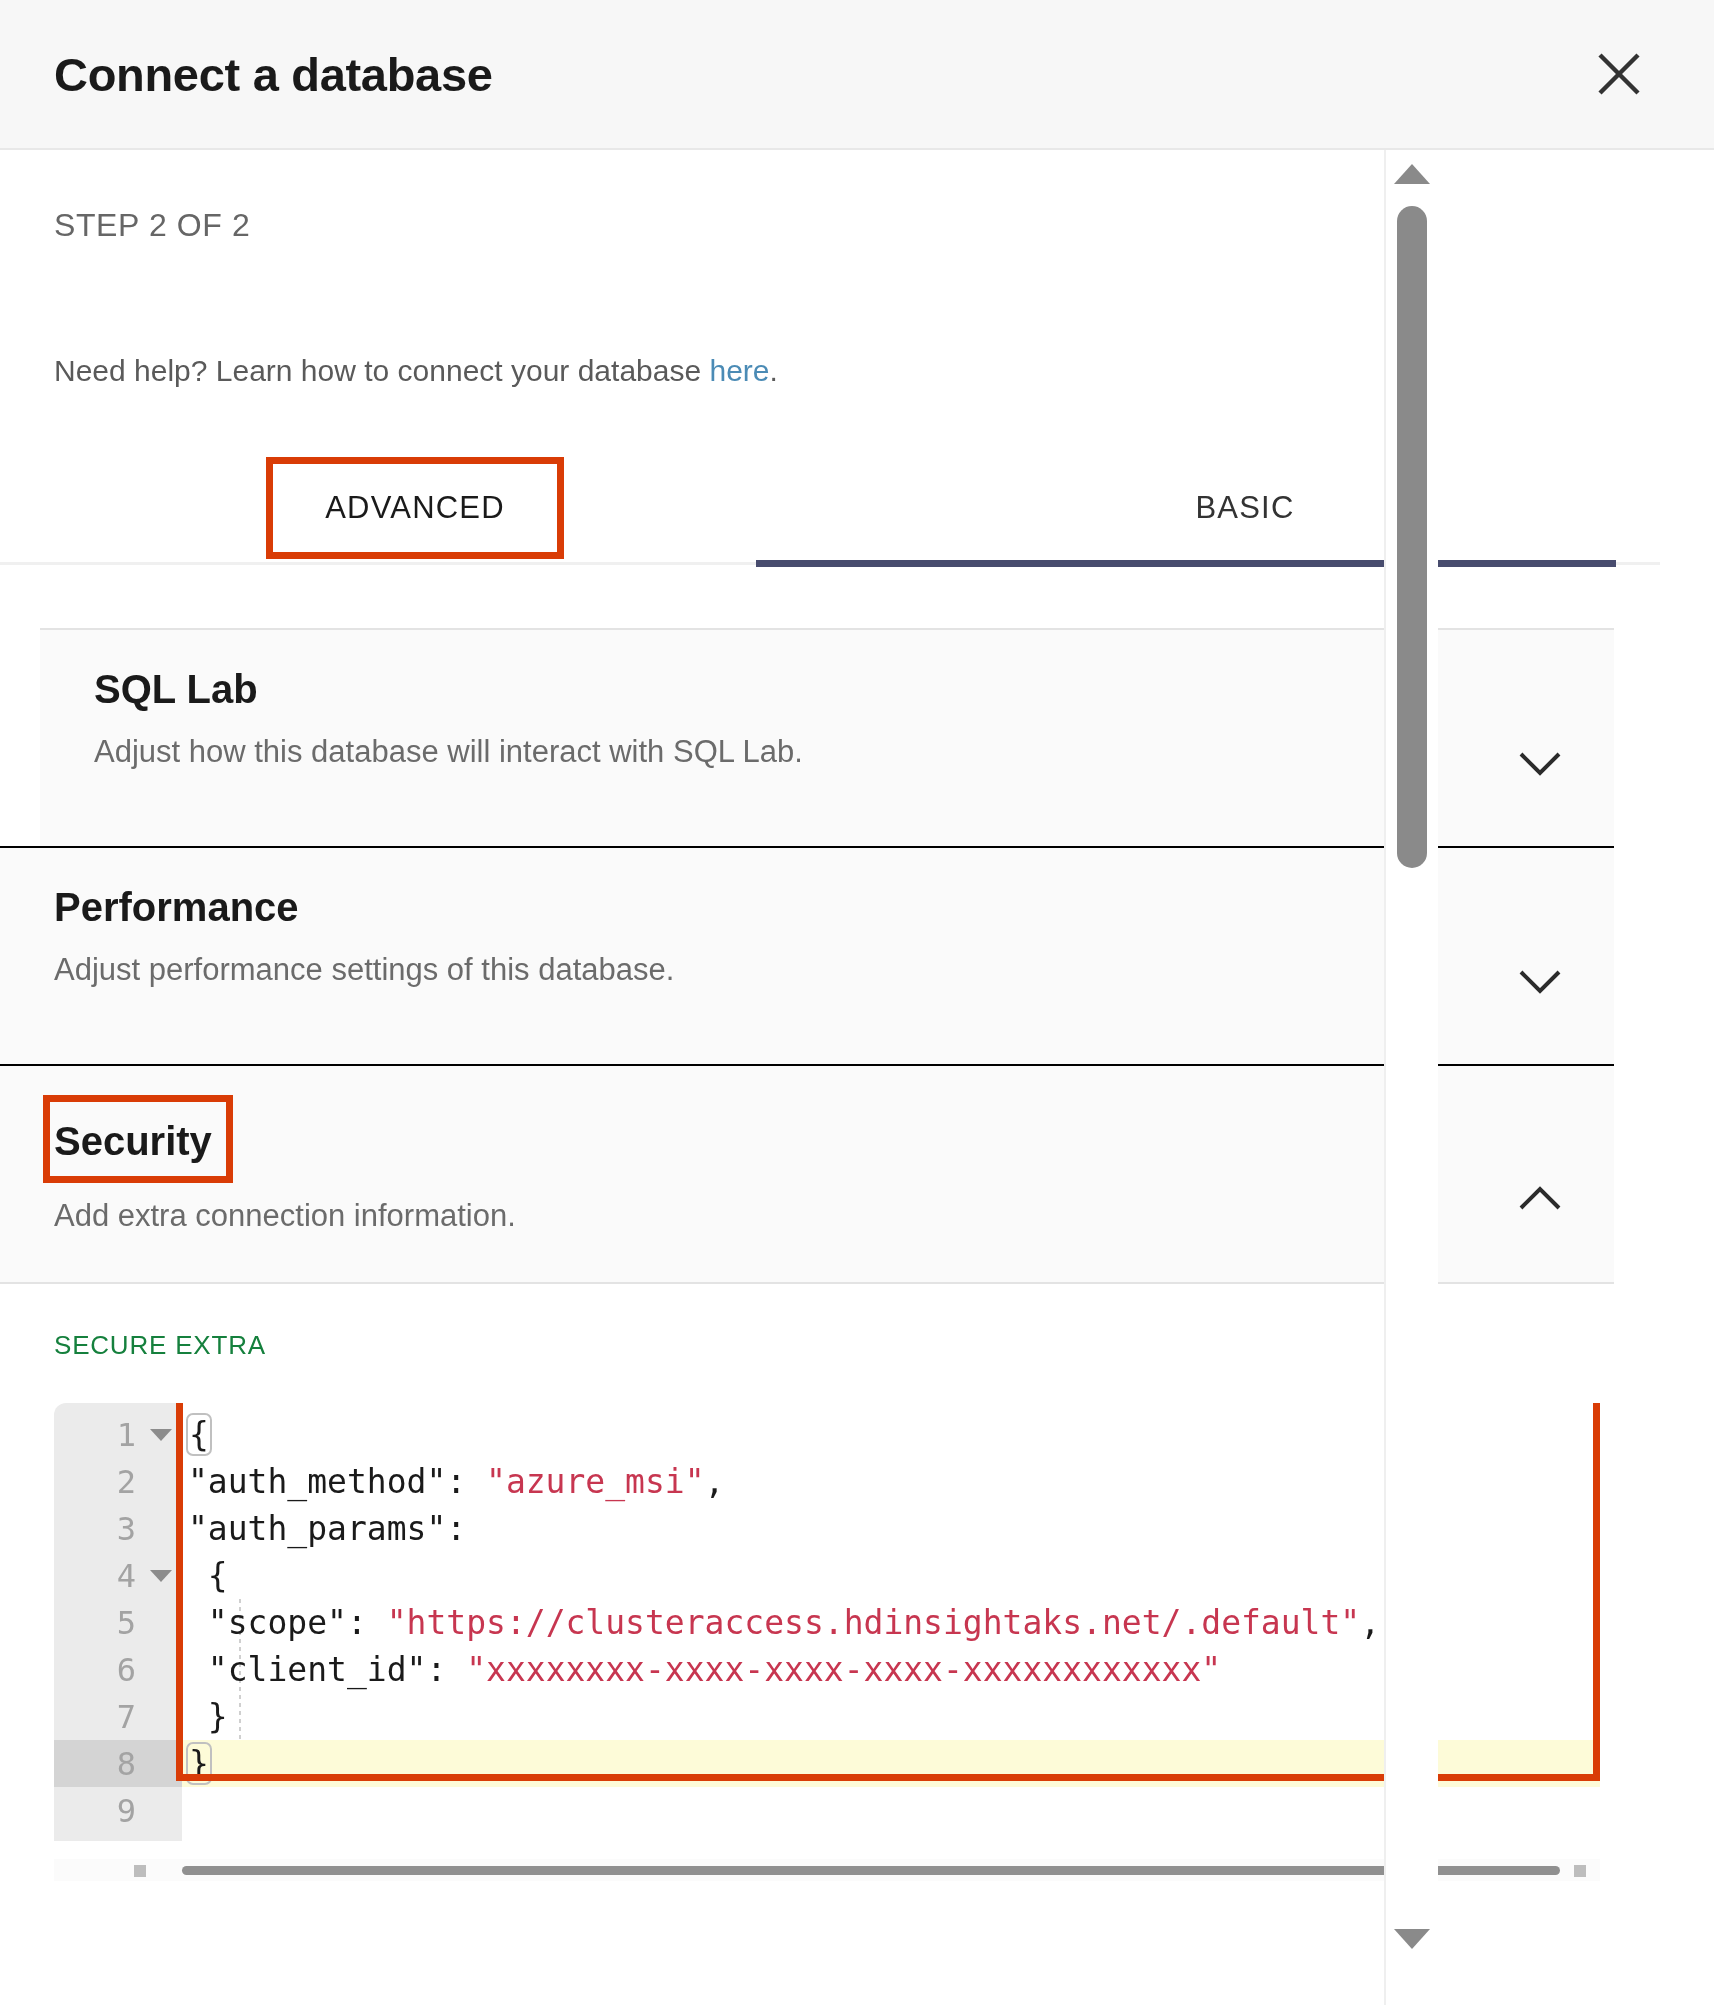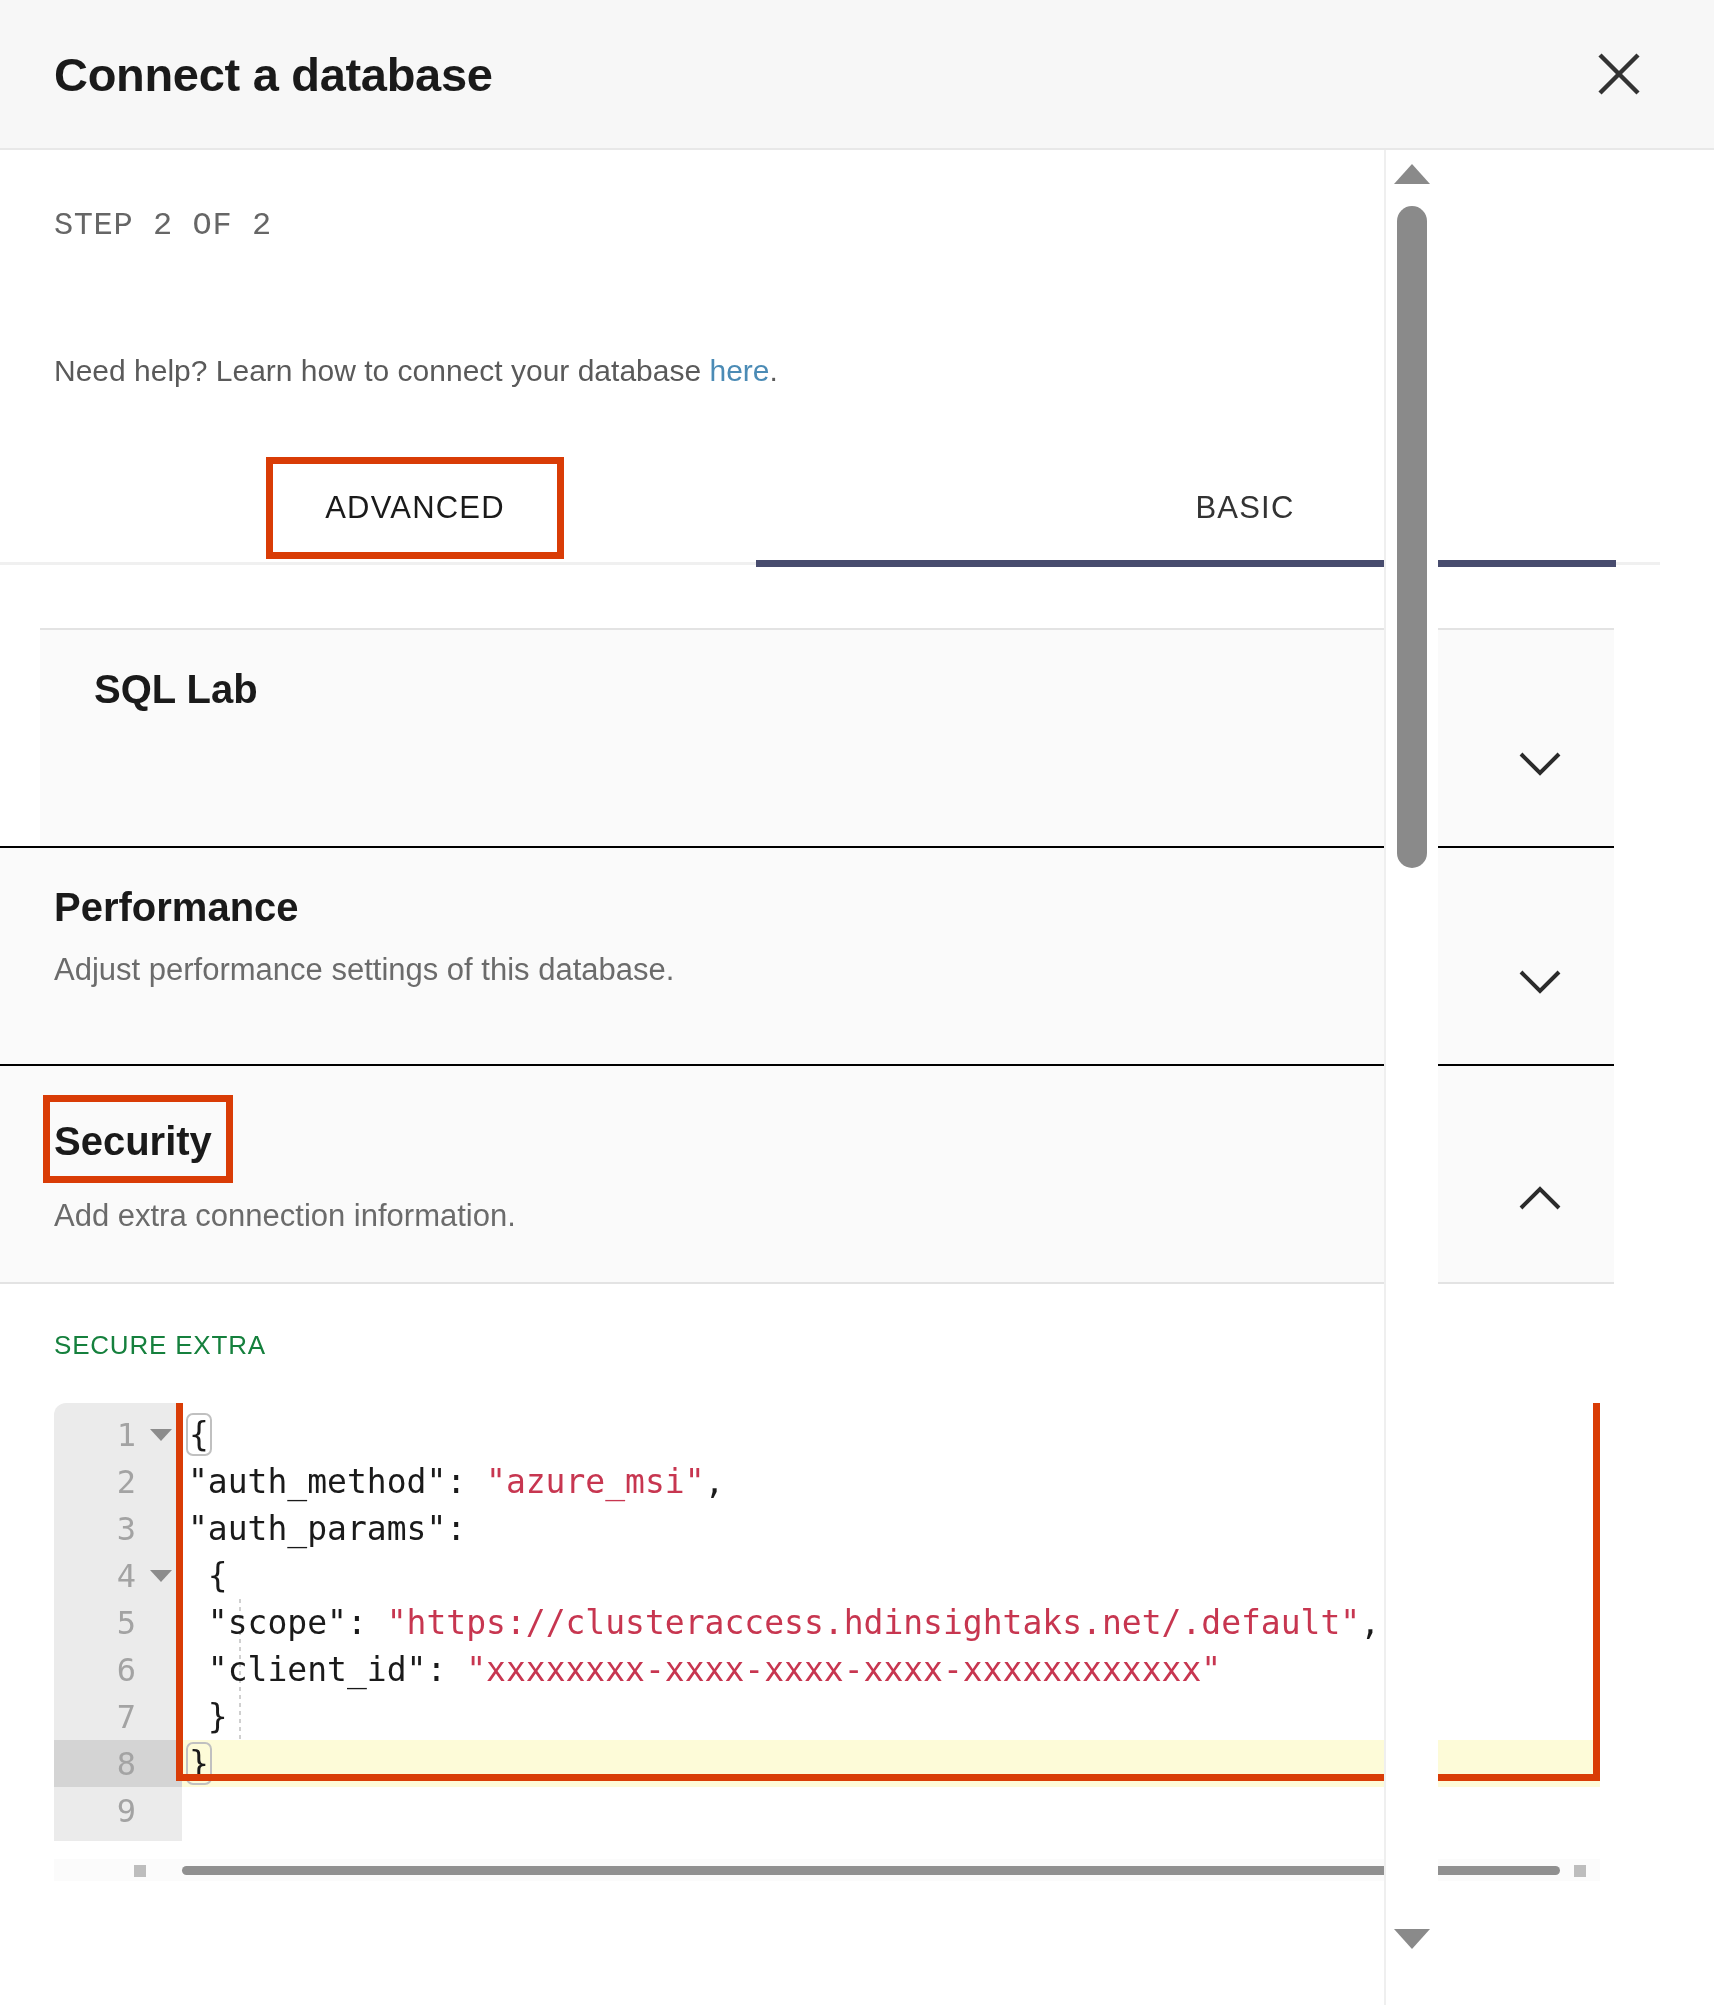--- a/index.html
+++ b/index.html
@@ -55,21 +55,20 @@
     background: #ffffff;
     overflow: hidden;
   }
 
   .step-label {
     position: absolute;
     left: 54px; top: 57px;
     font-size: 32px;
     color: #666666;
     letter-spacing: 0.6px;
-    font-family: Liberation Mono, monospace;
   }
   .section-title {
     position: absolute;
     left: 54px; top: 122px;
     font-size: 40px;
     font-weight: bold;
     color: #1a1a1a;
     letter-spacing: -0.2px;
   }
   .help-text {
@@ -351,20 +350,21 @@
       </div>
     </div>
     <div class="tabs-underline-track"></div>
     <div class="tabs-underline-active"></div>
 
     <div class="accordion">
 
       <div class="acc-panel">
         <div class="acc-head">
           <div class="acc-h">SQL Lab</div>
+          <div class="acc-sub">Adjust how this database will interact with SQL Lab.</div>
           <svg class="acc-chev" viewBox="0 0 44 30">
             <polyline points="3,6 22,25 41,6" fill="none" stroke="#2b2b2b" stroke-width="4"></polyline>
           </svg>
         </div>
       </div>
 
       <div class="acc-panel">
         <div class="acc-head">
           <div class="acc-h">Performance</div>
           <div class="acc-sub">Adjust performance settings of this database.</div>

